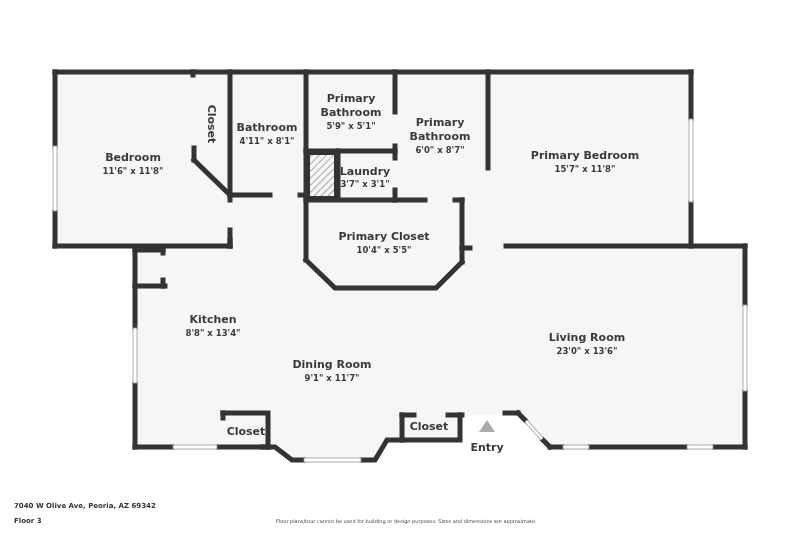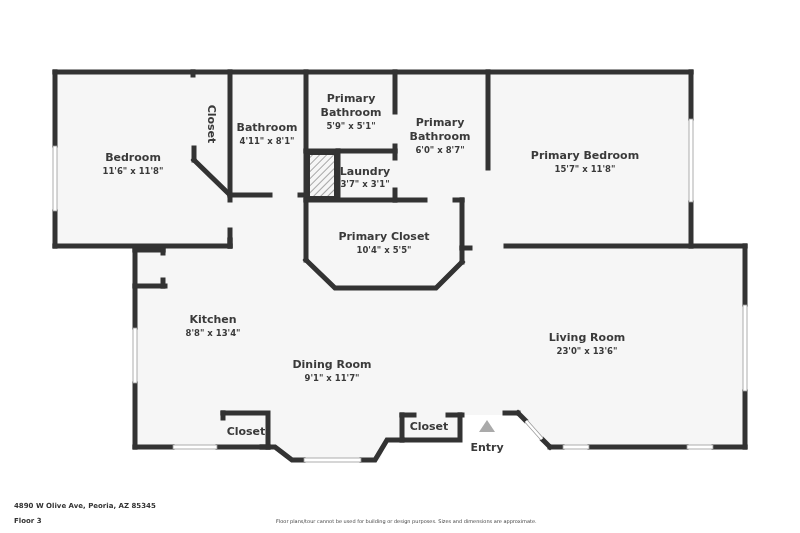--- a/index.html
+++ b/index.html
@@ -168,15 +168,15 @@
     <text class="room-name" x="246" y="435" text-anchor="middle">Closet</text>
   </g>
   <g>
     <text class="room-name" x="429" y="430" text-anchor="middle">Closet</text>
   </g>
   <g>
     <text class="room-name" x="487" y="451" text-anchor="middle">Entry</text>
   </g>
 </svg>
 
-<div class="footer-text address">4890 W Olive Ave, Peoria, AZ 85345</div>
+<div class="footer-text address">7040 W Olive Ave, Peoria, AZ 69342</div>
 <div class="footer-text floor">Floor 3</div>
 <div class="footer-text disclaimer">Floor plans/tour cannot be used for building or design purposes. Sizes and dimensions are approximate.</div>
 
 </body></html>

